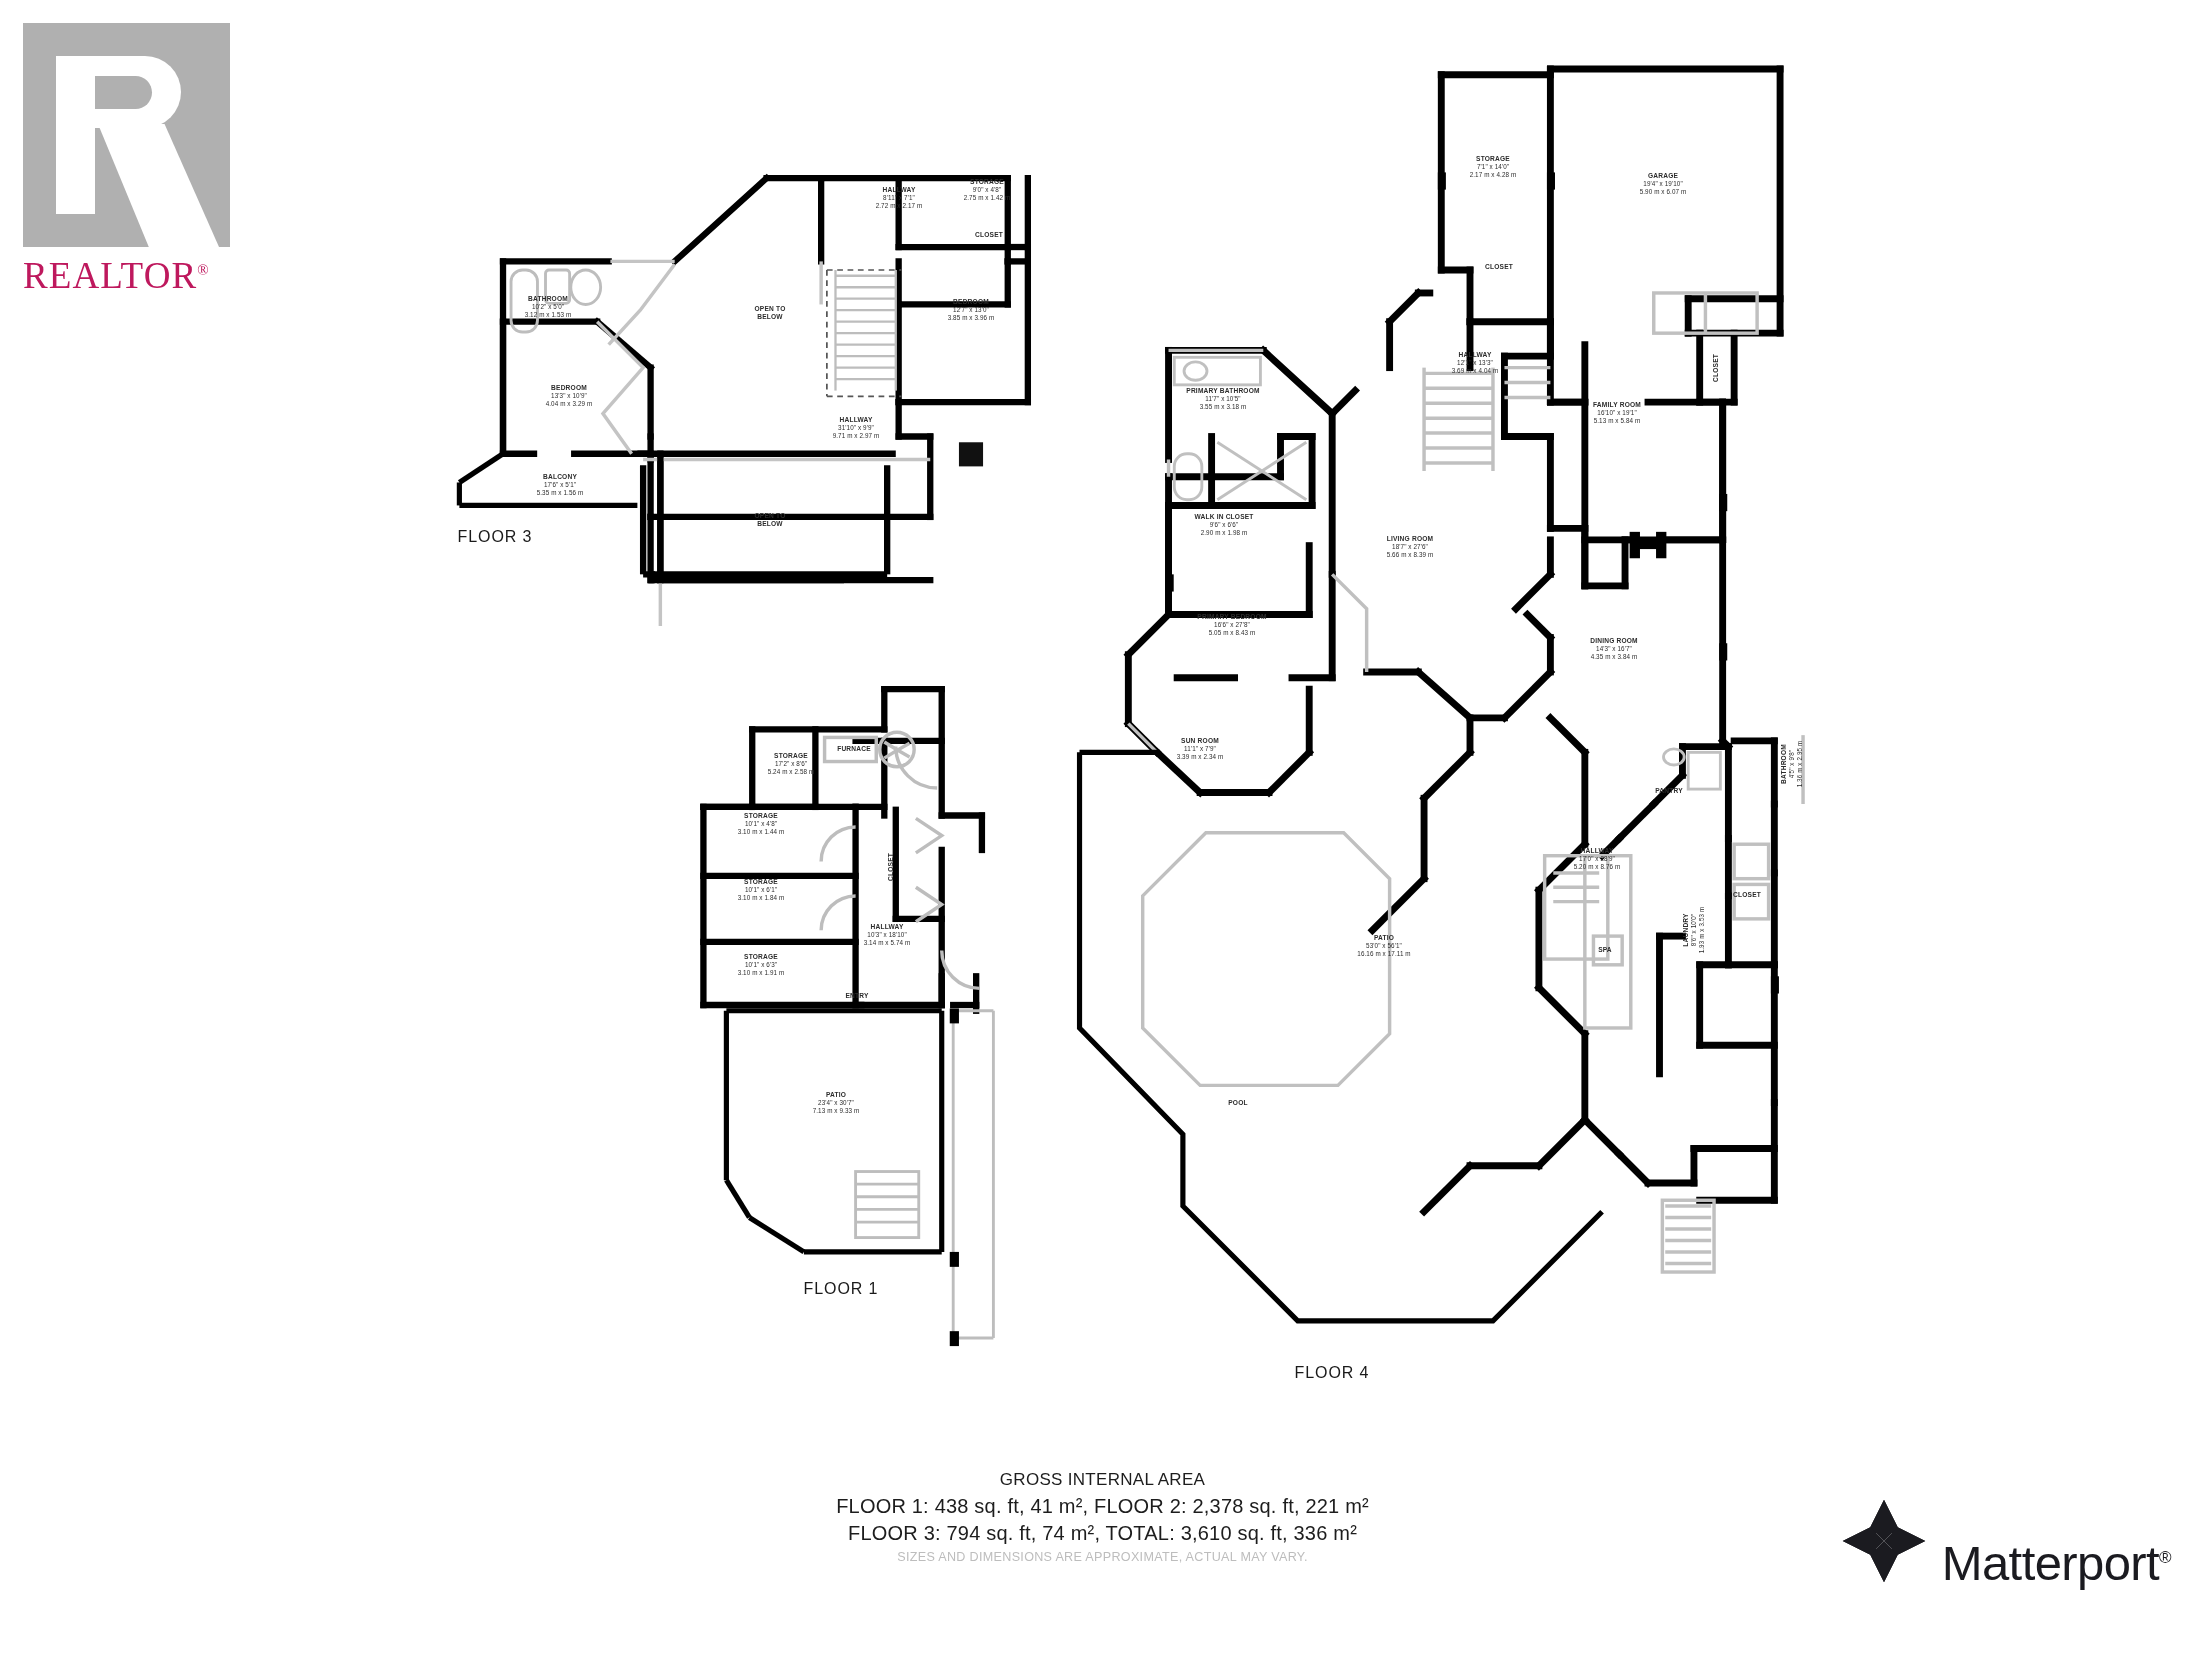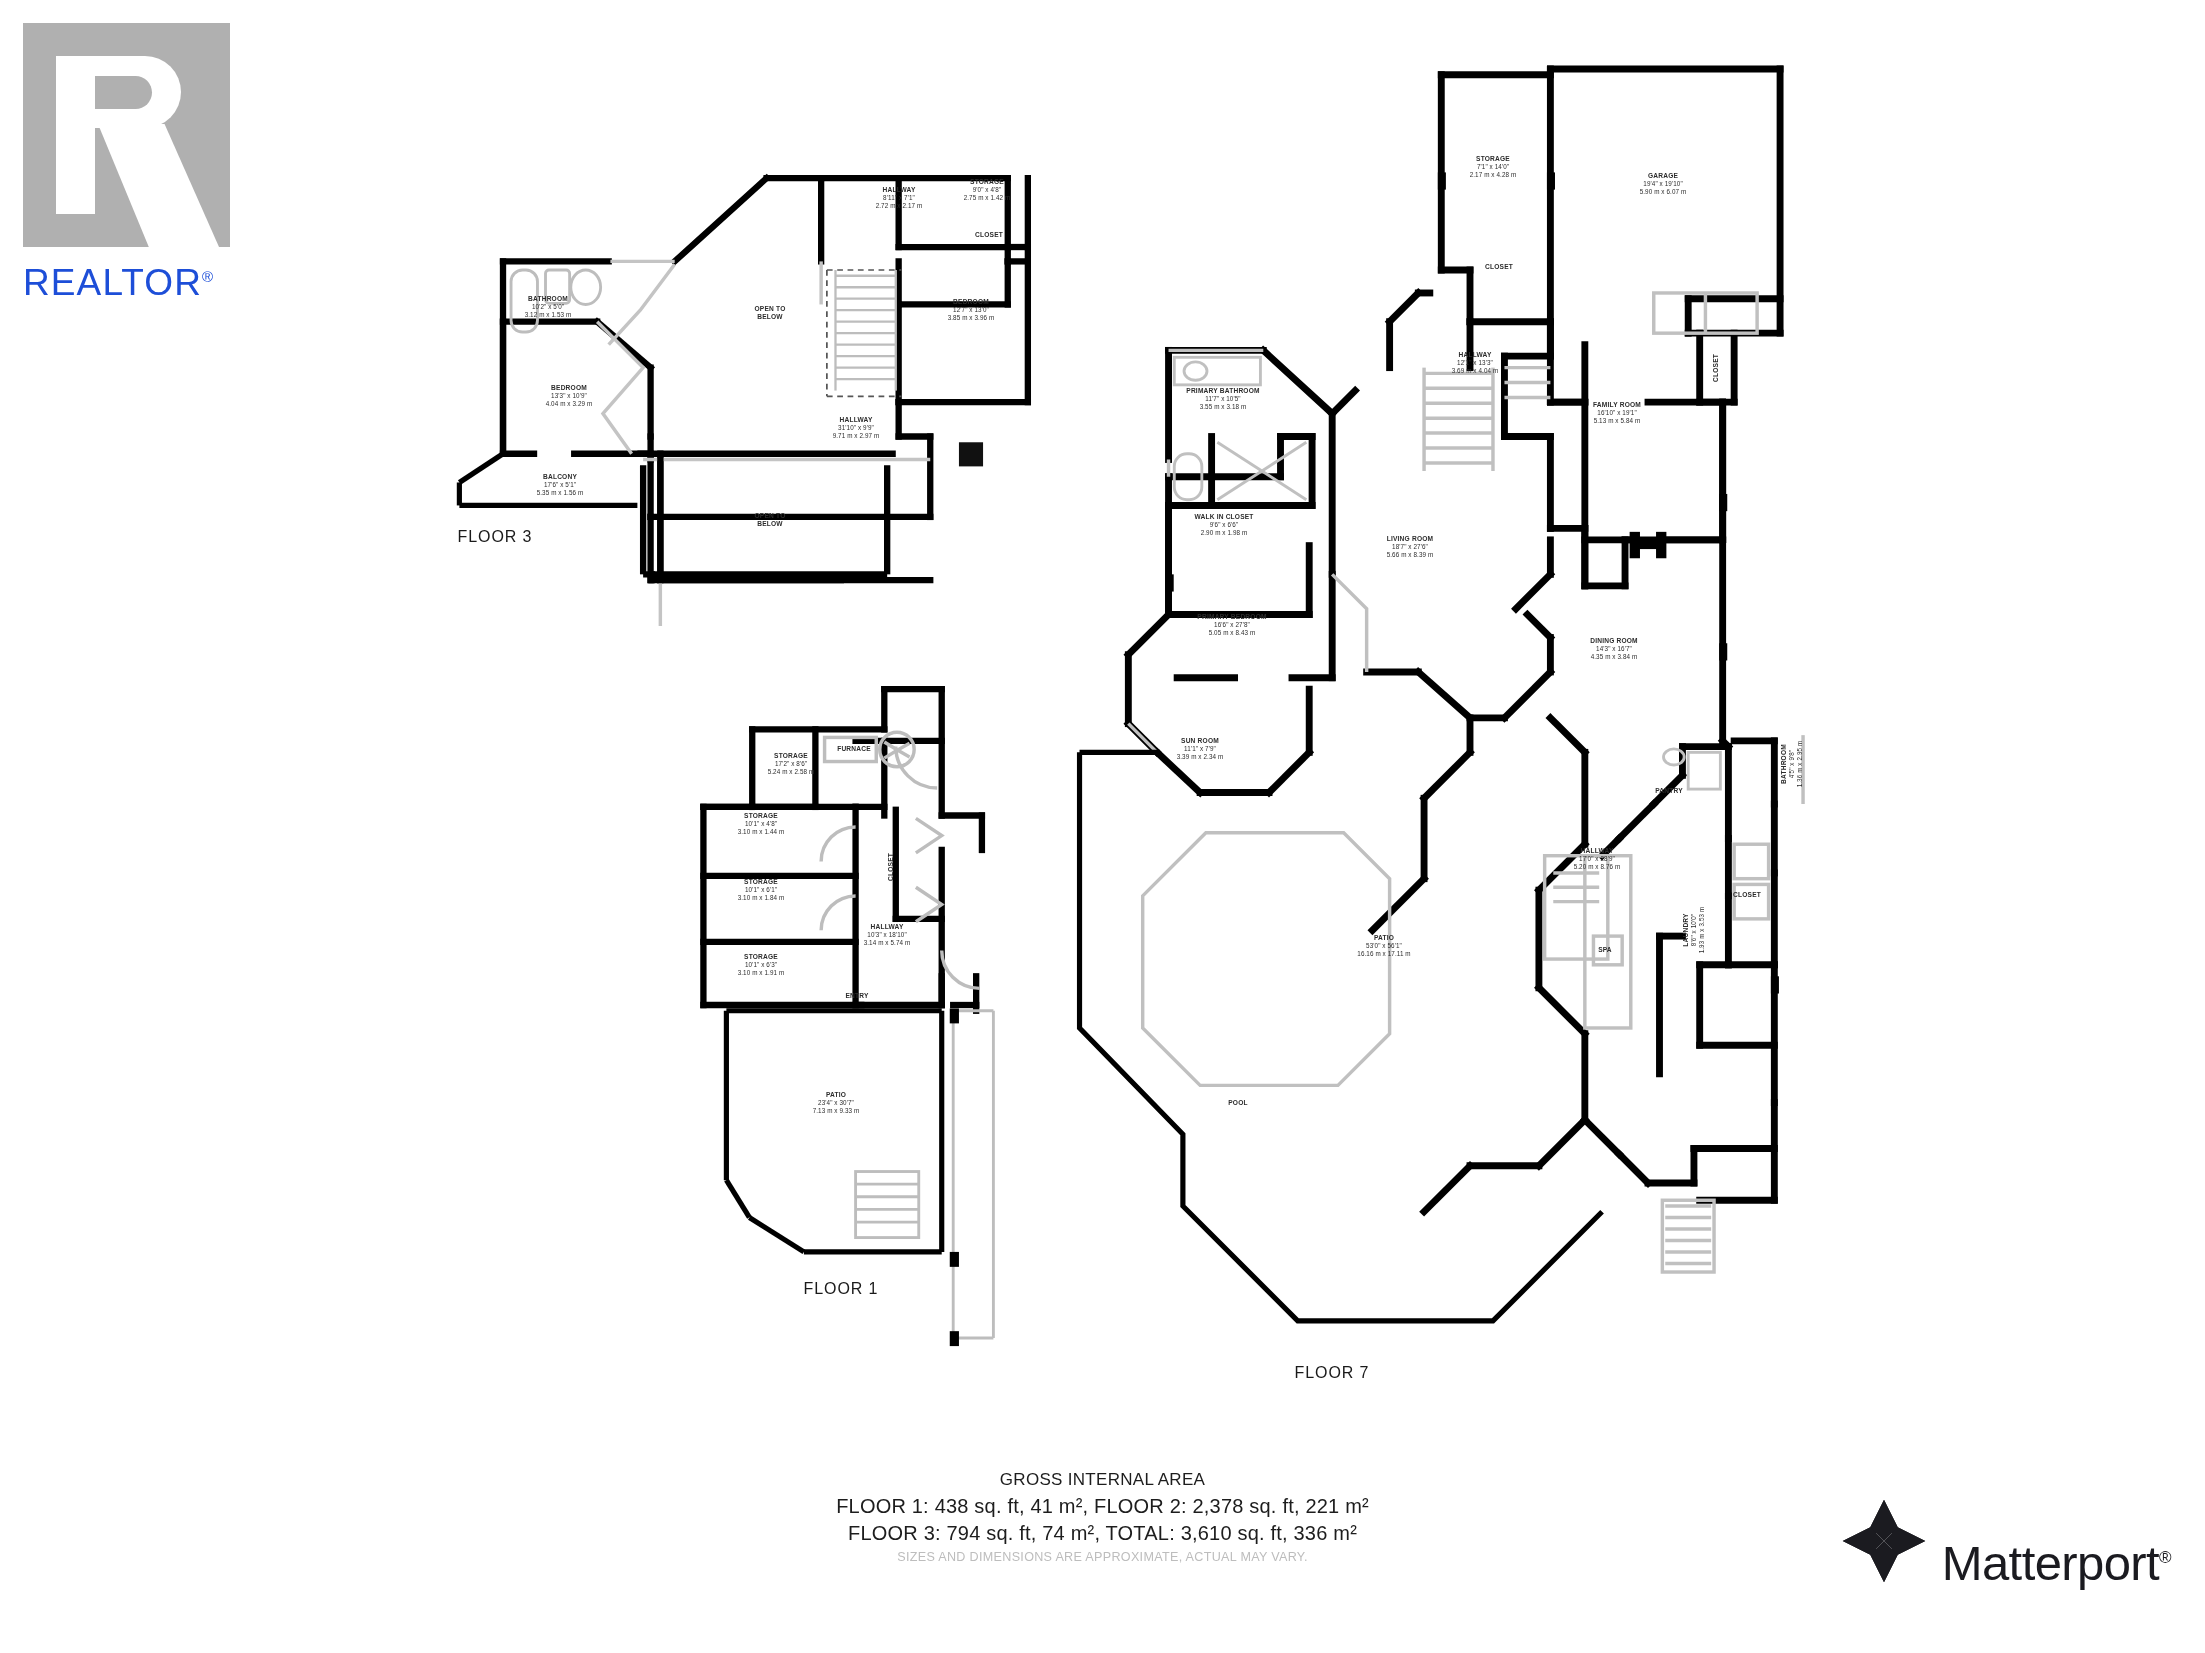--- a/index.html
+++ b/index.html
@@ -35,25 +35,25 @@
   #realtor-mark .bowl      { left: 72px; top: 33px;  width: 86px; height: 72px;
                              border-radius: 0 40px 40px 0; background:#ffffff; }
   #realtor-mark .bowl-in   { left: 72px; top: 53px;  width: 57px; height: 33px;
                              border-radius: 0 23px 23px 0; background:#b0b0b0; }
   #realtor-mark .diag {
     left: 75px; top: 101px; width: 121px; height: 123px;
     background: #ffffff;
     clip-path: polygon(0 0, 55% 0, 100% 100%, 42% 100%);
   }
   #realtor-word {
-    margin-top: 15px;
+    margin-top: 7px;
     font-size: 37px;
     letter-spacing: 1.1px;
-    color: #1d4ed8;
-    font-family: Liberation Sans, sans-serif;
+    color: #be185d;
+    font-family: Liberation Serif, serif;
     position: relative;
     display: inline-block;
   }
   #realtor-word .reg {
     font-size: 15px;
     vertical-align: super;
   }
 
   
   #matterport-logo {
@@ -675,21 +675,21 @@
     <span class="nm">SPA</span>
   </div>
   <div class="rm sm" style="left:1238px; top:1103px">
     <span class="nm">POOL</span>
   </div>
   <div class="rm sm" style="left:1384px; top:946px">
     <span class="nm">PATIO</span>
     <span class="d1">53'0" x 56'1"</span>
     <span class="d2">16.16 m x 17.11 m</span>
   </div>
-  <div class="floor-title" style="left:1332px; top:1373px">FLOOR 7</div>
+  <div class="floor-title" style="left:1332px; top:1373px">FLOOR 4</div>
 
   <div id="footer">
     <div class="hdr">GROSS INTERNAL AREA</div>
     <div class="ln">FLOOR 1: 438 sq. ft, 41 m², FLOOR 2: 2,378 sq. ft, 221 m²</div>
     <div class="ln">FLOOR 3: 794 sq. ft, 74 m², TOTAL: 3,610 sq. ft, 336 m²</div>
     <div class="dis">SIZES AND DIMENSIONS ARE APPROXIMATE, ACTUAL MAY VARY.</div>
   </div>
 
   <div id="matterport-logo">
     <svg id="mp-mark" viewBox="0 0 100 100">

